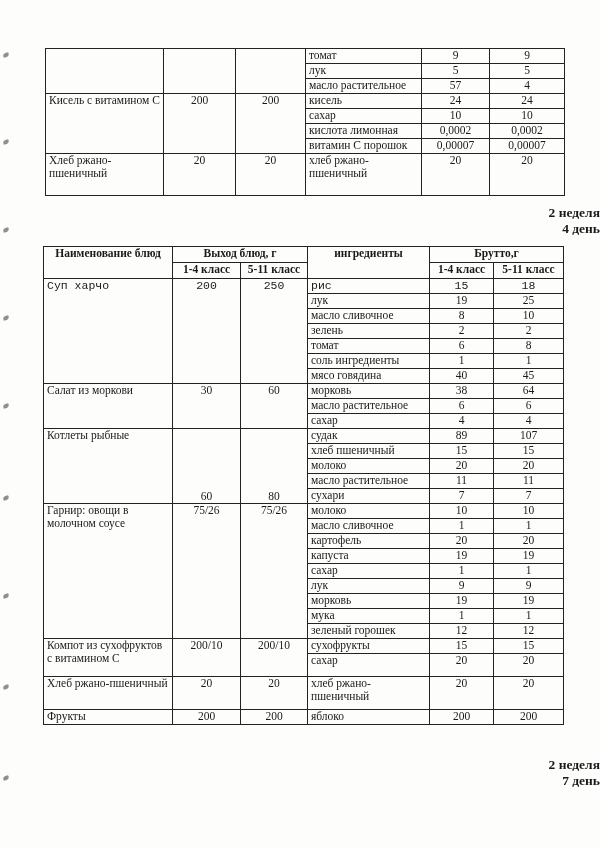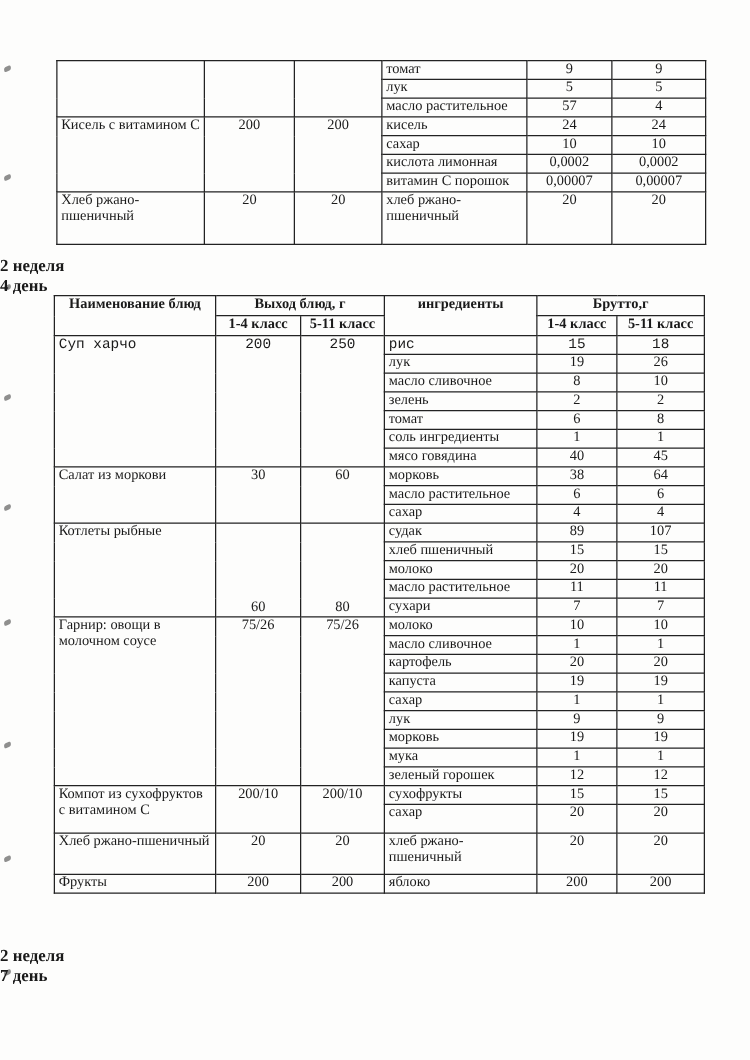--- a/index.html
+++ b/index.html
@@ -19,21 +19,21 @@
     font-size: 11.5px; line-height: 13px;
   }
   table.grid td, table.grid th {
     border: 1px solid #222; padding: 0 3px; vertical-align: top;
     overflow: hidden; white-space: nowrap;
   }
   table.grid td.c { text-align: center; }
   table.grid td.wrap { white-space: normal; }
   table.grid th { font-weight: bold; text-align: center; font-size: 11.5px; }
   .heading {
-    position: absolute; left: 0; width: 600px; text-align: left;
+    position: absolute; left: 0; width: 600px; text-align: right;
     font-weight: bold; font-size: 13.5px; line-height: 16px;
   }
   .bottom { vertical-align: bottom !important; }
 </style>
 </head>
 <body>
 
 <div class="punch" style="top:53px"></div>
 <div class="punch" style="top:140px"></div>
 <div class="punch" style="top:228px"></div>
@@ -102,21 +102,21 @@
       <td class="wrap">хлеб ржано-пшеничный</td>
       <td class="c">20</td>
       <td class="c">20</td>
     </tr>
   </tbody>
 </table>
 
 <div class="heading" style="top:205px">2 неделя</div>
 <div class="heading" style="top:221px">4 день</div>
 
-<table class="grid" style="left:43px; top:236px; width:520px;">
+<table class="grid" style="left:43px; top:246px; width:520px;">
   <colgroup>
     <col style="width:129px">
       <col style="width:68px">
       <col style="width:67px">
     <col style="width:122px">
       <col style="width:64px">
       <col style="width:70px">
   </colgroup>
   <thead>
     <tr style="height:16px">
@@ -137,21 +137,21 @@
         <td rowspan="7" class="wrap">Суп харчо</td>
         <td rowspan="7" class="c">200</td>
         <td rowspan="7" class="c">250</td>
         <td class="wrap">рис</td>
         <td class="c">15</td>
         <td class="c">18</td>
       </tr>
       <tr style="height: 15px;">
         <td class="wrap">лук</td>
         <td class="c">19</td>
-        <td class="c">26</td>
+        <td class="c">25</td>
       </tr>
       <tr style="height: 15px;">
         <td class="wrap">масло сливочное</td>
         <td class="c">8</td>
         <td class="c">10</td>
       </tr>
       <tr style="height: 15px;">
         <td class="wrap">зелень</td>
         <td class="c">2</td>
         <td class="c">2</td>

